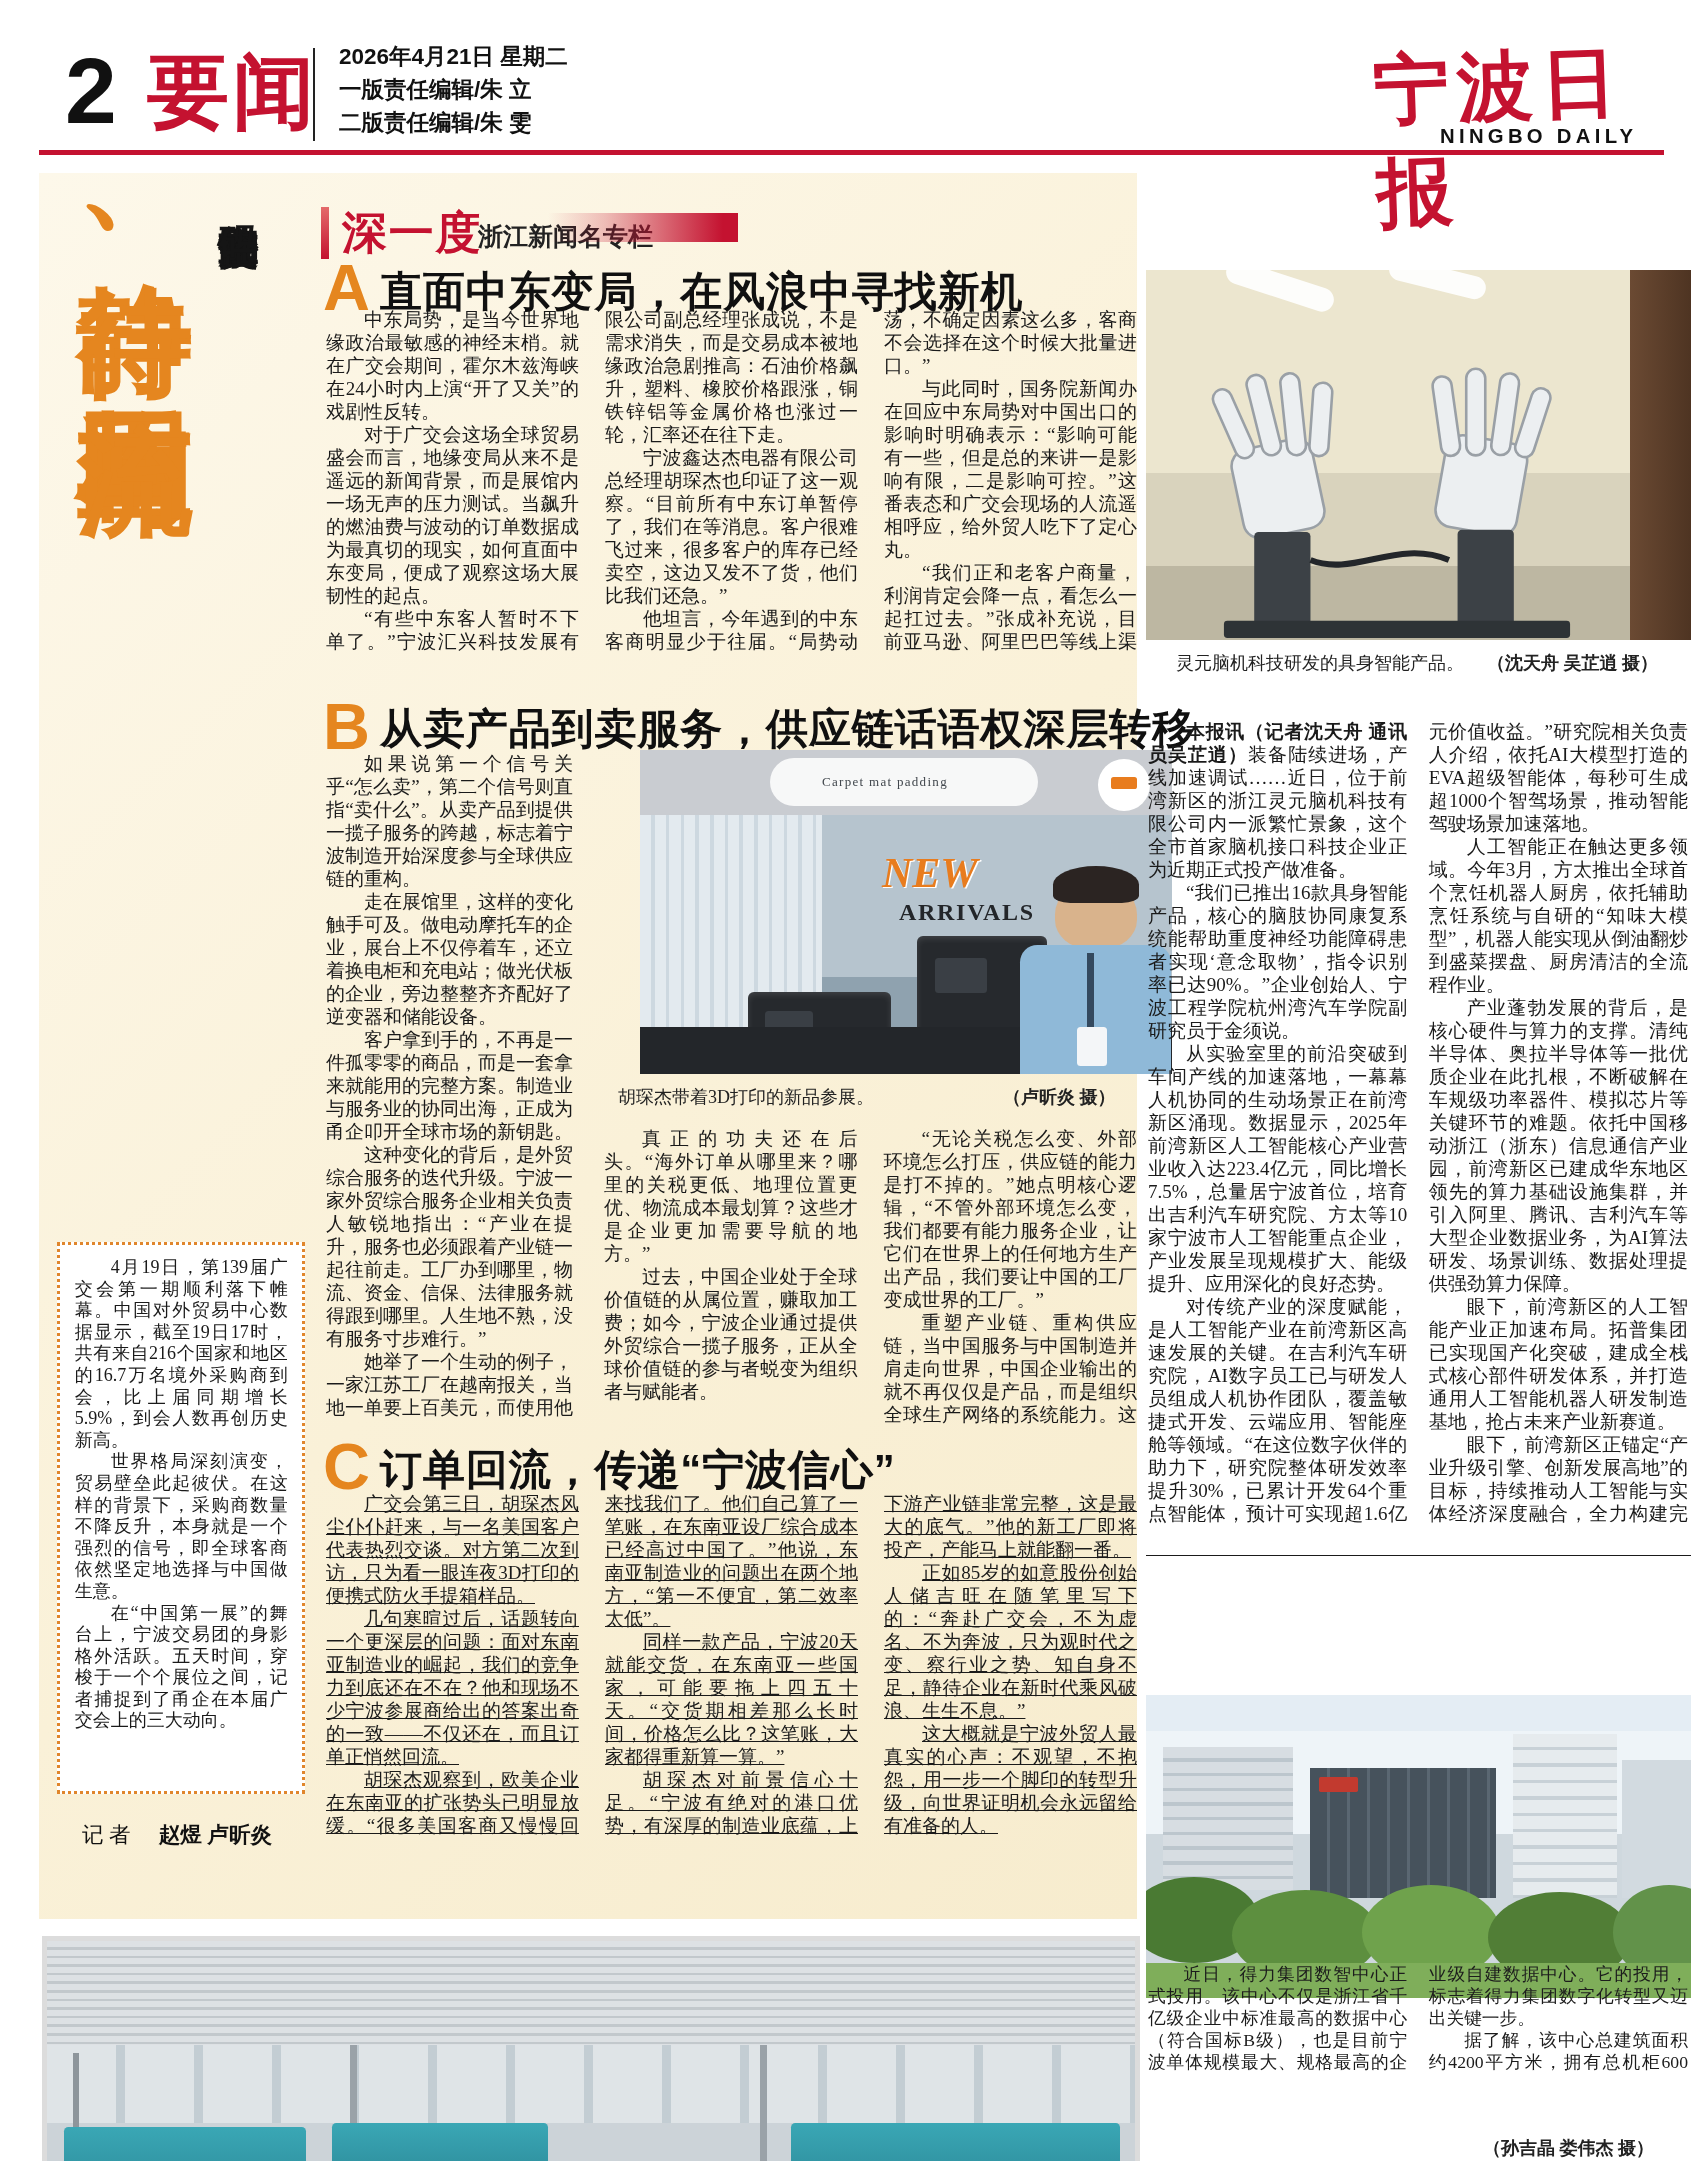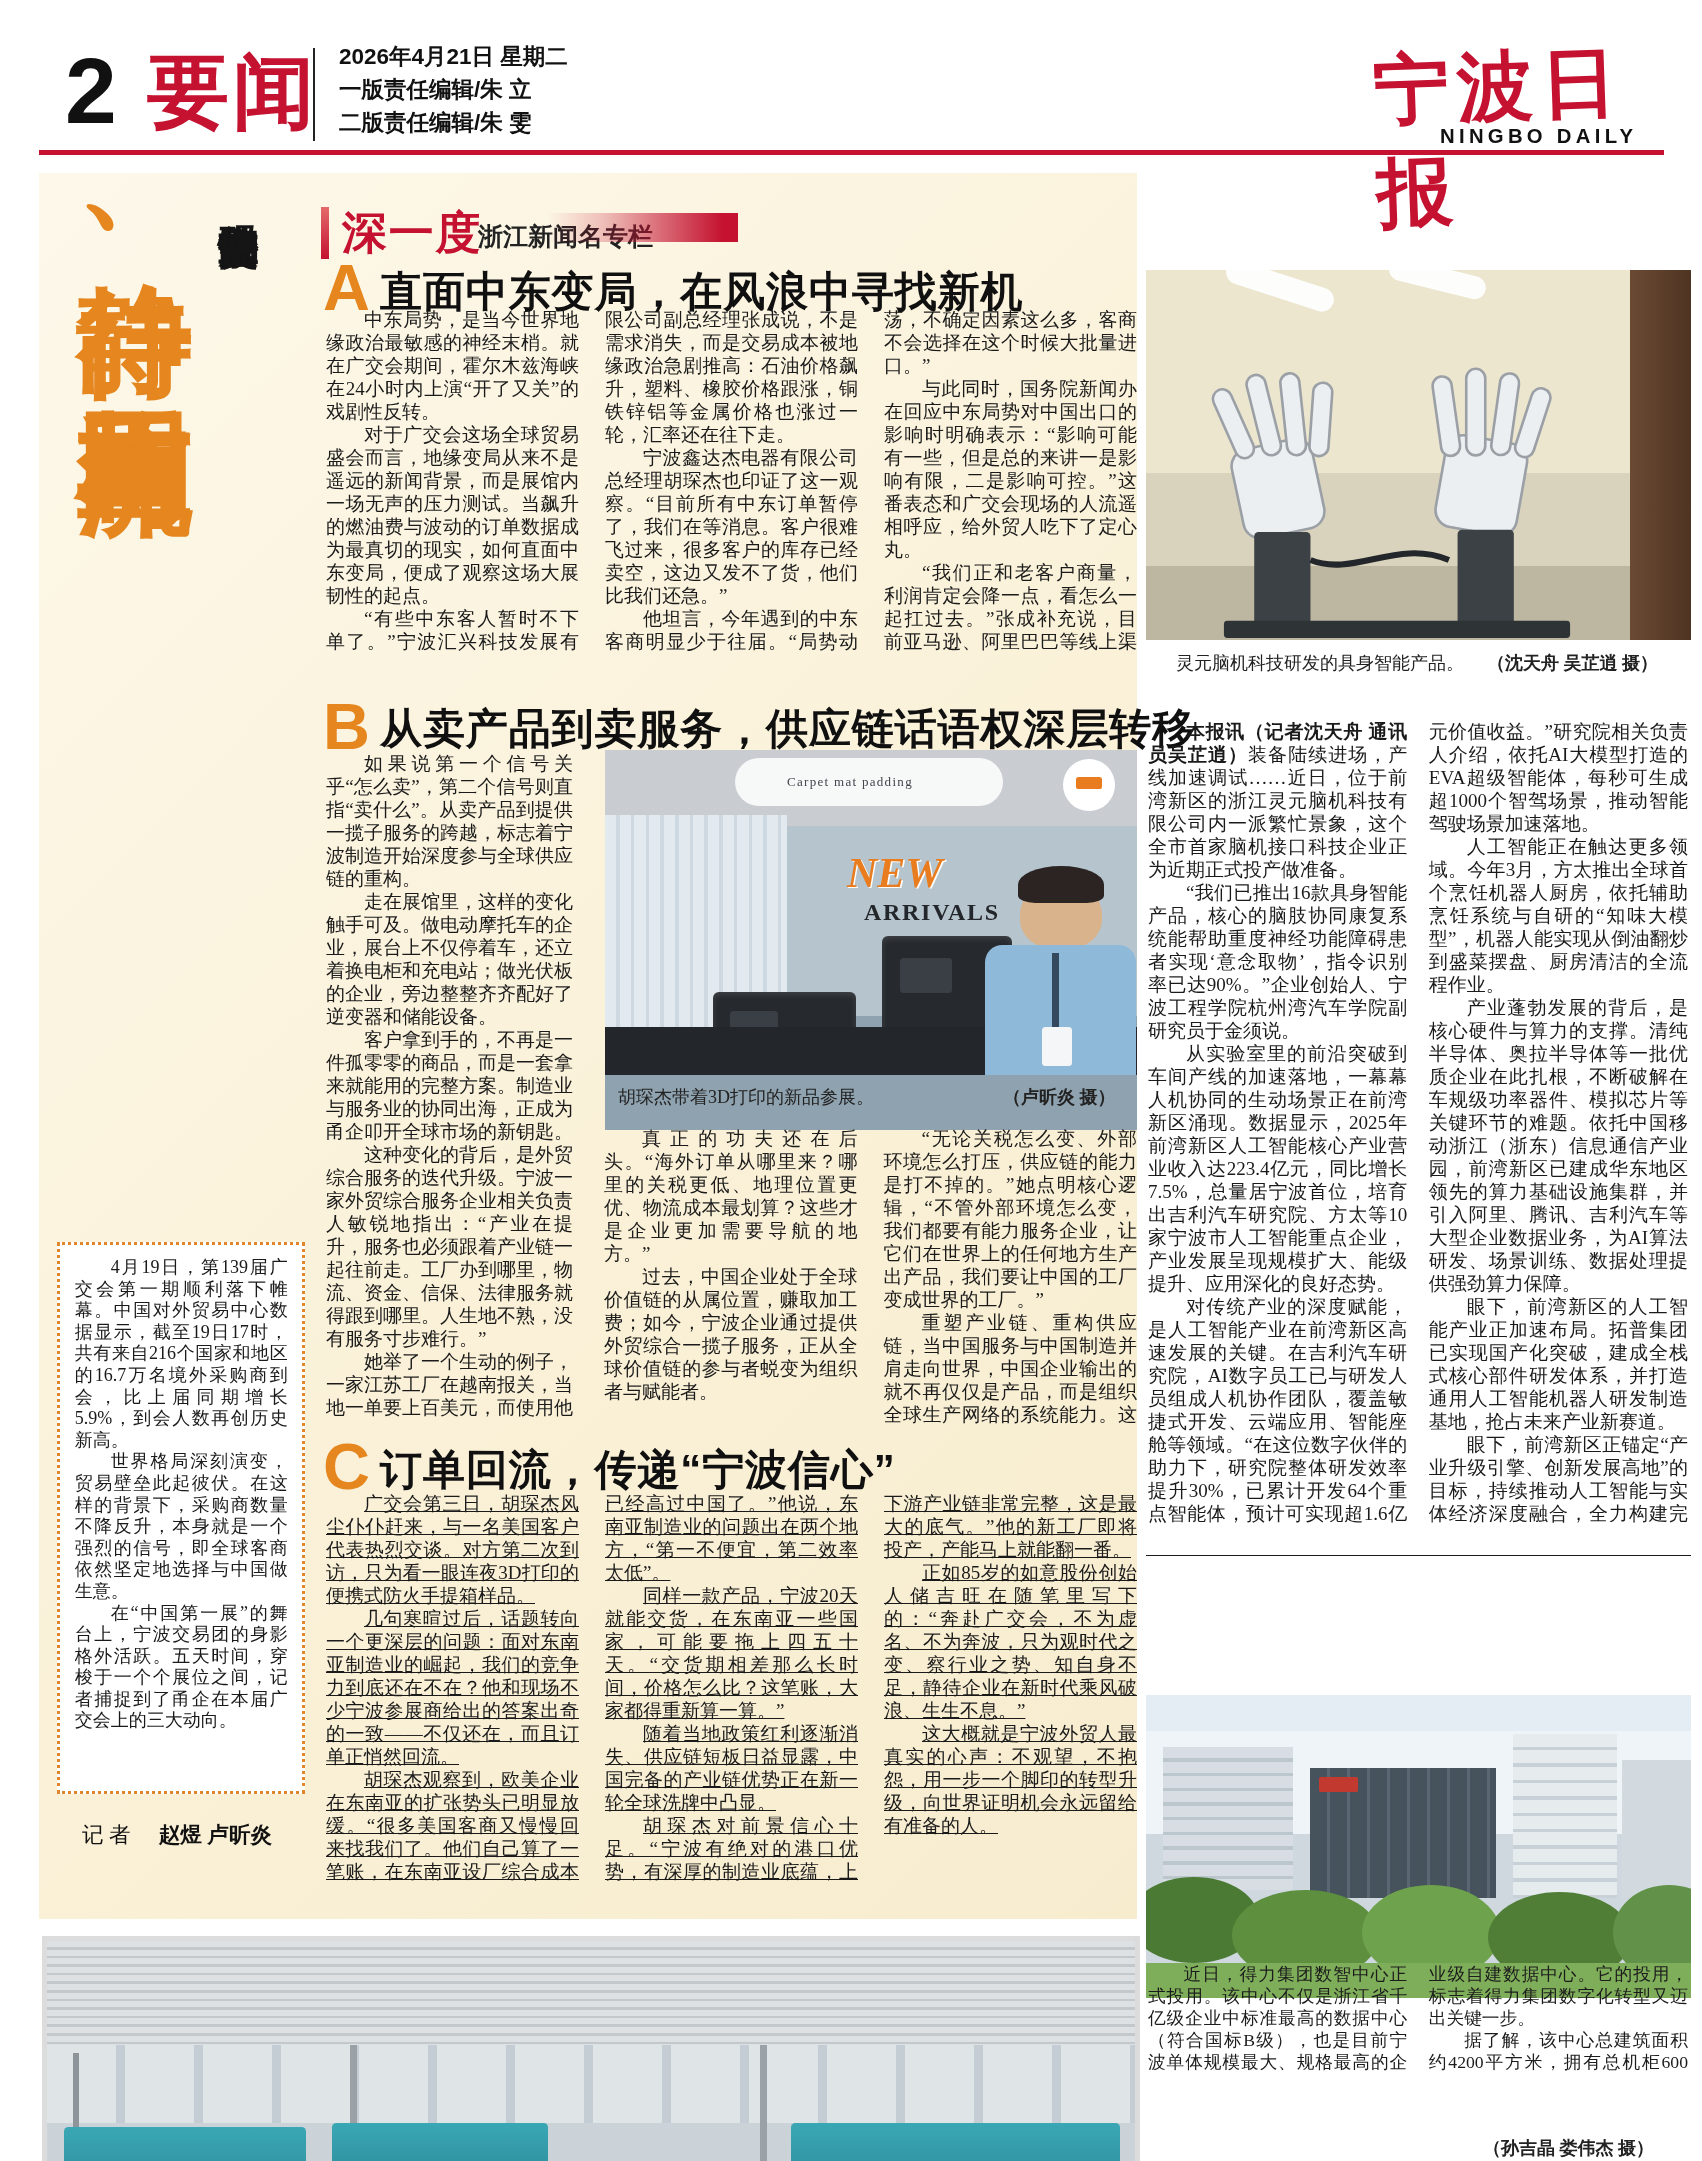--- a/index.html
+++ b/index.html
@@ -101,21 +101,21 @@
   <div class="abs sans sec-marker" style="left:323px;top:694px;">B</div>
   <div class="abs sans sec-title" style="left:380px;top:701px;">从卖产品到卖服务，供应链话语权深层转移</div>
   <div class="abs body-cols" style="left:326px;top:752px;width:247px;height:674px;column-count:1;">
       <p class="para">如果说第一个信号关乎“怎么卖”，第二个信号则直指“卖什么”。从卖产品到提供一揽子服务的跨越，标志着宁波制造开始深度参与全球供应链的重构。</p>
       <p class="para">走在展馆里，这样的变化触手可及。做电动摩托车的企业，展台上不仅停着车，还立着换电柜和充电站；做光伏板的企业，旁边整整齐齐配好了逆变器和储能设备。</p>
       <p class="para">客户拿到手的，不再是一件孤零零的商品，而是一套拿来就能用的完整方案。制造业与服务业的协同出海，正成为甬企叩开全球市场的新钥匙。</p>
       <p class="para">这种变化的背后，是外贸综合服务的迭代升级。宁波一家外贸综合服务企业相关负责人敏锐地指出：“产业在提升，服务也必须跟着产业链一起往前走。工厂办到哪里，物流、资金、信保、法律服务就得跟到哪里。人生地不熟，没有服务寸步难行。”</p>
       <p class="para">她举了一个生动的例子，一家江苏工厂在越南报关，当地一单要上百美元，而使用他们企业提供的数字化工具，只要20元人民币。“我把报关软件都打包给他们使用。”</p>
     </div>
 
-  <div class="abs photo booth" style="left:605px;top:750px;width:532px;height:380px;text-decoration:underline;">
+  <div class="abs photo booth" style="left:640px;top:750px;width:532px;height:324px;text-decoration:underline;">
     <div class="abs blinds" style="left:0;top:65px;width:182px;height:259px;"></div>
     <div class="abs" style="left:130px;top:7.8px;width:268px;height:48px;background:#ffffff;border-radius:26px;opacity:.85;"></div>
     <div class="abs carpet-txt" style="left:182px;top:24px;">Carpet mat padding</div>
     <div class="abs" style="left:458px;top:8.6px;width:52px;height:52px;background:#ffffff;border-radius:50%;"></div>
     <div class="abs" style="left:471px;top:27px;width:26px;height:12px;background:#e87c1e;border-radius:2.6px;"></div>
     <div class="abs new-txt" style="left:242px;top:99px;">NEW</div>
     <div class="abs arrivals-txt" style="left:259px;top:149px;">ARRIVALS</div>
     <div class="abs safe" style="left:277px;top:186px;width:130px;height:104px;">
       <div class="abs keypad" style="left:18px;top:21.6px;width:52px;height:35px;"></div>
     </div>
@@ -138,21 +138,20 @@
       <p class="para">重塑产业链、重构供应链，当中国服务与中国制造并肩走向世界，中国企业输出的就不再仅仅是产品，而是组织全球生产网络的系统能力。这正是应对风云变幻的外贸形势最坚固的护城河。</p>
     </div>
 
   <div class="abs sans sec-marker" style="left:323px;top:1434px;">C</div>
   <div class="abs sans sec-title" style="left:380px;top:1442px;">订单回流，传递“宁波信心”</div>
   <div class="abs body-cols" style="left:326px;top:1492px;width:811px;height:424px;column-count:3;text-decoration:underline;">
       <p class="para">广交会第三日，胡琛杰风尘仆仆赶来，与一名美国客户代表热烈交谈。对方第二次到访，只为看一眼连夜3D打印的便携式防火手提箱样品。</p>
       <p class="para">几句寒暄过后，话题转向一个更深层的问题：面对东南亚制造业的崛起，我们的竞争力到底还在不在？他和现场不少宁波参展商给出的答案出奇的一致——不仅还在，而且订单正悄然回流。</p>
       <p class="para">胡琛杰观察到，欧美企业在东南亚的扩张势头已明显放缓。“很多美国客商又慢慢回来找我们了。他们自己算了一笔账，在东南亚设厂综合成本已经高过中国了。”他说，东南亚制造业的问题出在两个地方，“第一不便宜，第二效率太低”。</p>
       <p class="para">同样一款产品，宁波20天就能交货，在东南亚一些国家，可能要拖上四五十天。“交货期相差那么长时间，价格怎么比？这笔账，大家都得重新算一算。”</p>
-      <p class="para">随着当地政策红利逐渐消失、供应链短板日益显露，中国完备的产业链优势正在新一轮全球洗牌中凸显。</p>
       <p class="para">胡琛杰对前景信心十足。“宁波有绝对的港口优势，有深厚的制造业底蕴，上下游产业链非常完整，这是最大的底气。”他的新工厂即将投产，产能马上就能翻一番。</p>
       <p class="para">正如85岁的如意股份创始人储吉旺在随笔里写下的：“奔赴广交会，不为虚名、不为奔波，只为观时代之变、察行业之势、知自身不足，静待企业在新时代乘风破浪、生生不息。”</p>
       <p class="para">这大概就是宁波外贸人最真实的心声：不观望，不抱怨，用一步一个脚印的转型升级，向世界证明机会永远留给有准备的人。</p>
     </div>
 
   <div class="abs intro-box" style="left:57px;top:1242px;width:242px;height:546px;">
     <div class="abs intro-text" style="left:14.7px;top:12px;width:213px;height:520px;">
         <p class="para">4月19日，第139届广交会第一期顺利落下帷幕。中国对外贸易中心数据显示，截至19日17时，共有来自216个国家和地区的16.7万名境外采购商到会，比上届同期增长5.9%，到会人数再创历史新高。</p>
         <p class="para">世界格局深刻演变，贸易壁垒此起彼伏。在这样的背景下，采购商数量不降反升，本身就是一个强烈的信号，即全球客商依然坚定地选择与中国做生意。</p>
         <p class="para">在“中国第一展”的舞台上，宁波交易团的身影格外活跃。五天时间，穿梭于一个个展位之间，记者捕捉到了甬企在本届广交会上的三大动向。</p>

